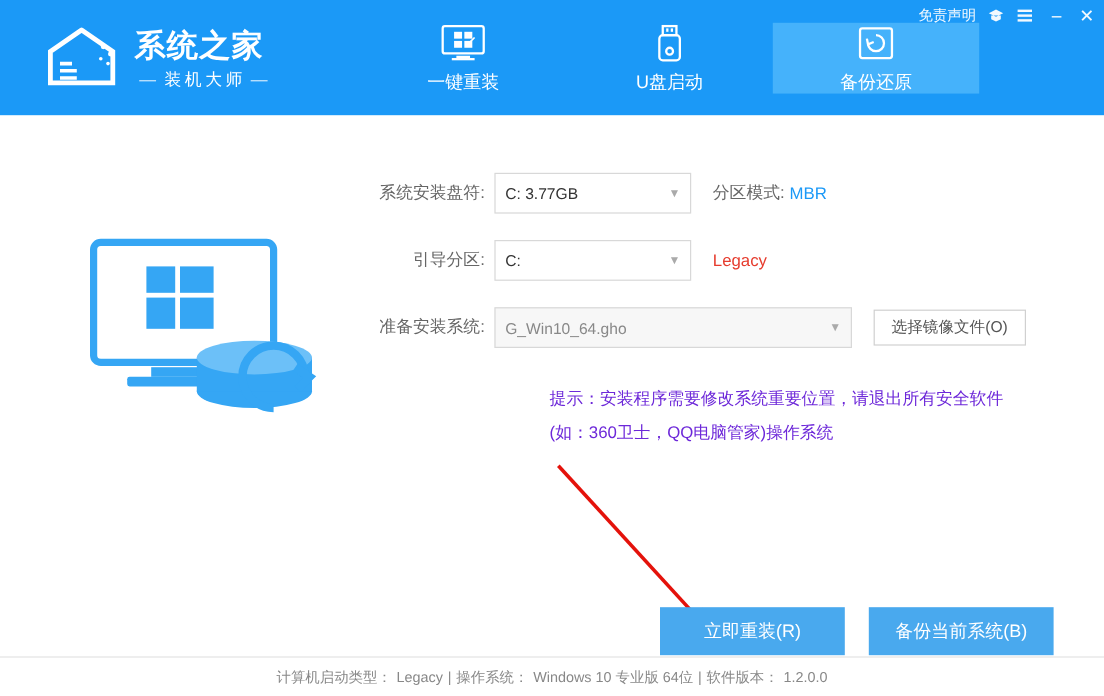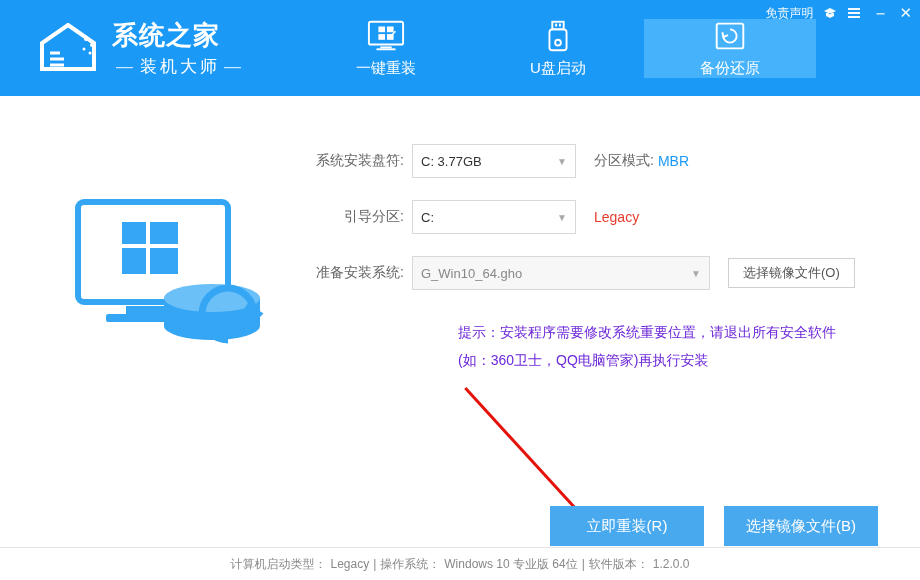--- a/index.html
+++ b/index.html
@@ -3,21 +3,21 @@
 <meta charset="utf-8">
 <style>
 * { margin: 0; padding: 0; box-sizing: border-box; font-family: "Microsoft YaHei", Arial, sans-serif; }
 body { width: 920px; height: 580px; background: #fff; overflow: hidden; position: relative; }
 
 .header { height: 96px; background: linear-gradient(to bottom, #1b99f7, #1b99f7); display: flex; align-items: center; }
 .logo-block { display: flex; align-items: center; padding-left: 36px; width: 300px; }
 .logo-icon { width: 64px; height: 50px; margin-right: 12px; }
 .logo-text { color: #fff; }
 .logo-title { font-size: 26px; font-weight: bold; letter-spacing: 1px; }
-.logo-sub { font-size: 17px; letter-spacing: 3px; margin-top: 2px; text-align: left; }
+.logo-sub { font-size: 14px; letter-spacing: 3px; margin-top: 2px; text-align: left; }
 .logo-sub::before, .logo-sub::after { content: "—"; margin: 0 4px; opacity: 0.8; }
 
 .nav { display: flex; height: 100%; flex: 1; align-items: center; }
 .nav-item { width: 172px; display: flex; flex-direction: column; align-items: center; justify-content: center; color: #fff; cursor: pointer; gap: 6px; }
 .nav-item.active { background: #45b2fb; }
 .nav-icon { width: 38px; height: 34px; }
 .nav-label { font-size: 15px; }
 
 .titlebar { position: absolute; top: 4px; right: 8px; display: flex; align-items: center; gap: 10px; color: #fff; font-size: 12px; }
 .titlebar > * { cursor: pointer; opacity: 0.95; }
@@ -158,33 +158,33 @@
       <div class="select wide">
         <span>G_Win10_64.gho</span>
         <span class="chev">▼</span>
       </div>
       <button class="btn-outline">选择镜像文件(O)</button>
     </div>
 
 
     <div class="warn-block">
       <div class="warn-line">提示：安装程序需要修改系统重要位置，请退出所有安全软件</div>
-      <div class="warn-line">(如：360卫士，QQ电脑管家)再执行安装</div>
+      <div class="warn-line">(如：360卫士，QQ电脑管家)操作系统</div>
     </div>
   </div>
 </div>
 
 <svg class="arrow" width="220" height="80">
   <line x1="10" y1="10" x2="190" y2="50" stroke="#e4120b" stroke-width="3"></line>
   <polygon points="190,50 176,38 180,54" fill="#e4120b"></polygon>
 </svg>
 
 <div class="actions">
   <button class="btn-primary">立即重装(R)</button>
-  <button class="btn-primary">选择镜像文件(B)</button>
+  <button class="btn-primary">备份当前系统(B)</button>
 </div>
 
 <div class="statusbar">
   <span>计算机启动类型：</span>
   <span>Legacy</span>
   <span>|</span>
   <span>操作系统：</span>
   <span>Windows 10 专业版 64位</span>
   <span>|</span>
   <span>软件版本：</span>

